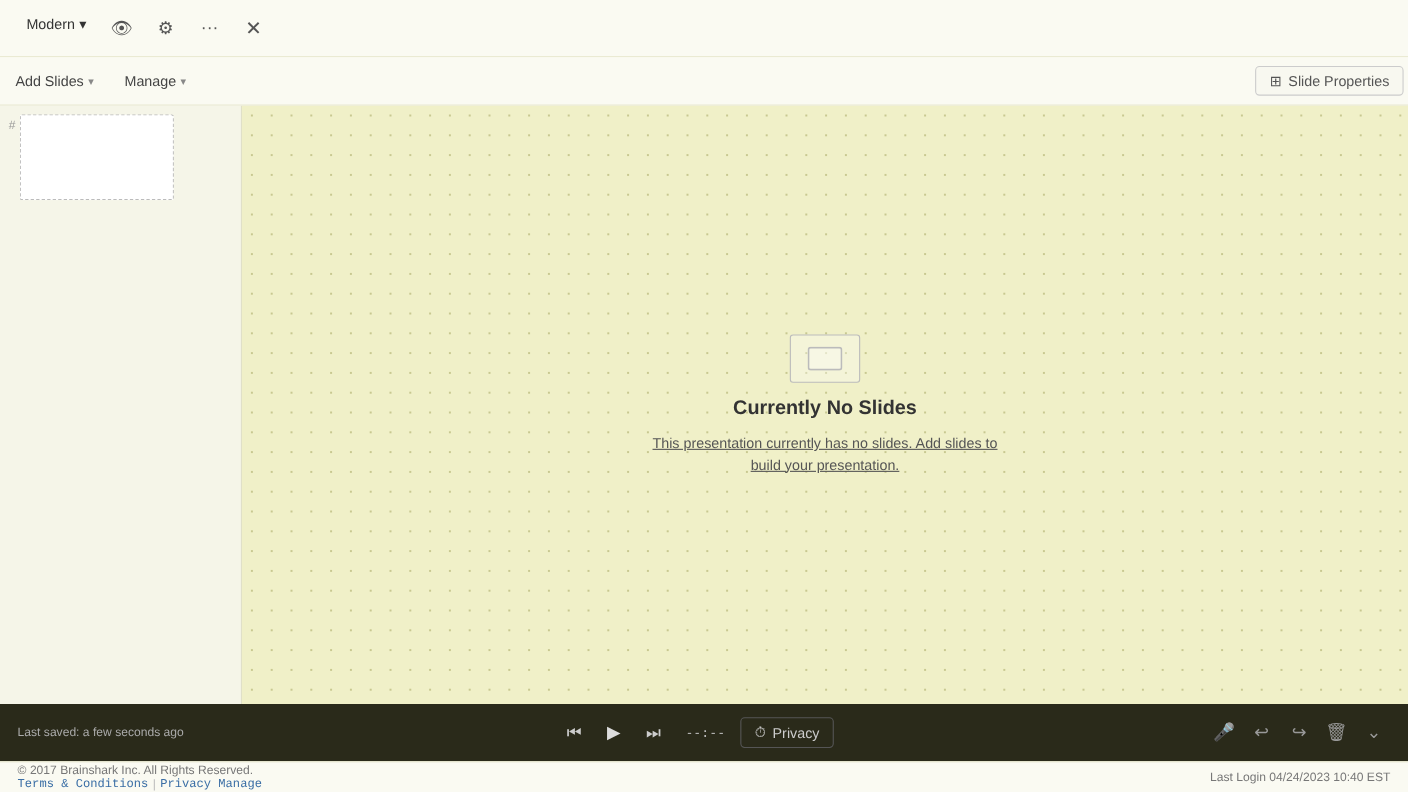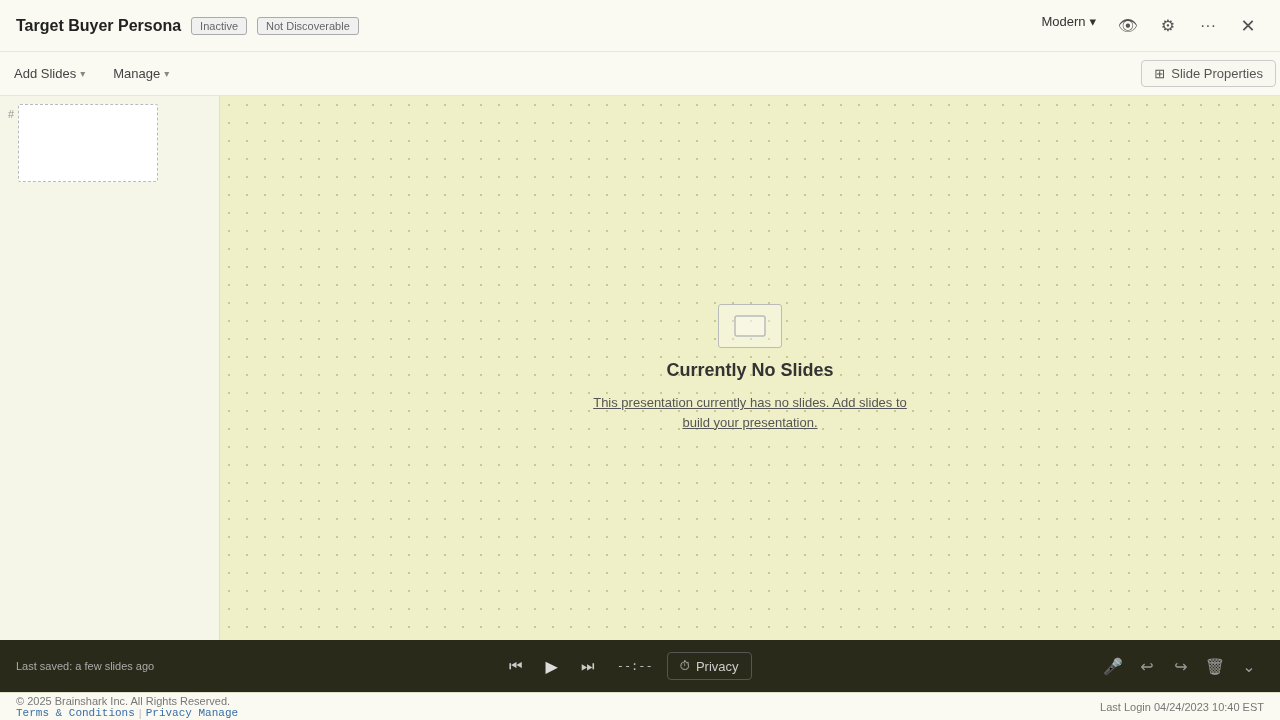--- a/index.html
+++ b/index.html
@@ -287,25 +287,20 @@
       text-decoration: none;
       cursor: pointer;
       font-family: Liberation Mono, monospace;
     }
     .footer-sep { color: #bbb; }
   </style>
 </head>
 <body>
 
 <div class="header">
-  <div class="header-left">
-    <span class="header-title">Target Buyer Persona</span>
-    <span class="badge badge-inactive">Inactive</span>
-    <span class="badge badge-not-discoverable">Not Discoverable</span>
-  </div>
   <div class="header-right">
     <div class="theme-selector">
       <span>Modern</span>
       <span>▾</span>
     </div>
     <div class="header-icon-btn">
       <span>👁</span>
     </div>
     <div class="header-icon-btn">
       <span>⚙</span>
@@ -352,21 +347,21 @@
           <rect x="1" y="1" width="30" height="20" rx="2" stroke="#bbb" stroke-width="1.5" fill="rgba(255,255,255,0.3)"></rect>
         </svg>
       </div>
       <div class="empty-title">Currently No Slides</div>
       <div class="empty-subtitle">This presentation currently has no slides. Add slides to build your presentation.</div>
     </div>
   </div>
 </div>
 
 <div class="playback-bar">
-  <div class="playback-left">Last saved: a few slides ago</div>
+  <div class="playback-left">Last saved: a few seconds ago</div>
 
   <div class="playback-center-wrapper">
     <div class="play-btn">
       <span>⏮</span>
     </div>
     <div class="play-btn play-main">
       <span>▶</span>
     </div>
     <div class="play-btn">
       <span>⏭</span>
@@ -392,21 +387,21 @@
       <span>🗑</span>
     </div>
     <div class="pb-icon-btn">
       <span>⌄</span>
     </div>
   </div>
 </div>
 
 <div class="footer">
   <div class="footer-left">
-    <span>© 2025 Brainshark Inc.  All Rights Reserved.</span>
+    <span>© 2017 Brainshark Inc.  All Rights Reserved.</span>
     <span class="footer-links">
       <a class="footer-link">Terms &amp; Conditions</a>
       <span class="footer-sep">|</span>
       <a class="footer-link">Privacy Manage</a>
     </span>
   </div>
   <div class="footer-right">
     <span>Last Login   04/24/2023 10:40 EST</span>
   </div>
 </div>

